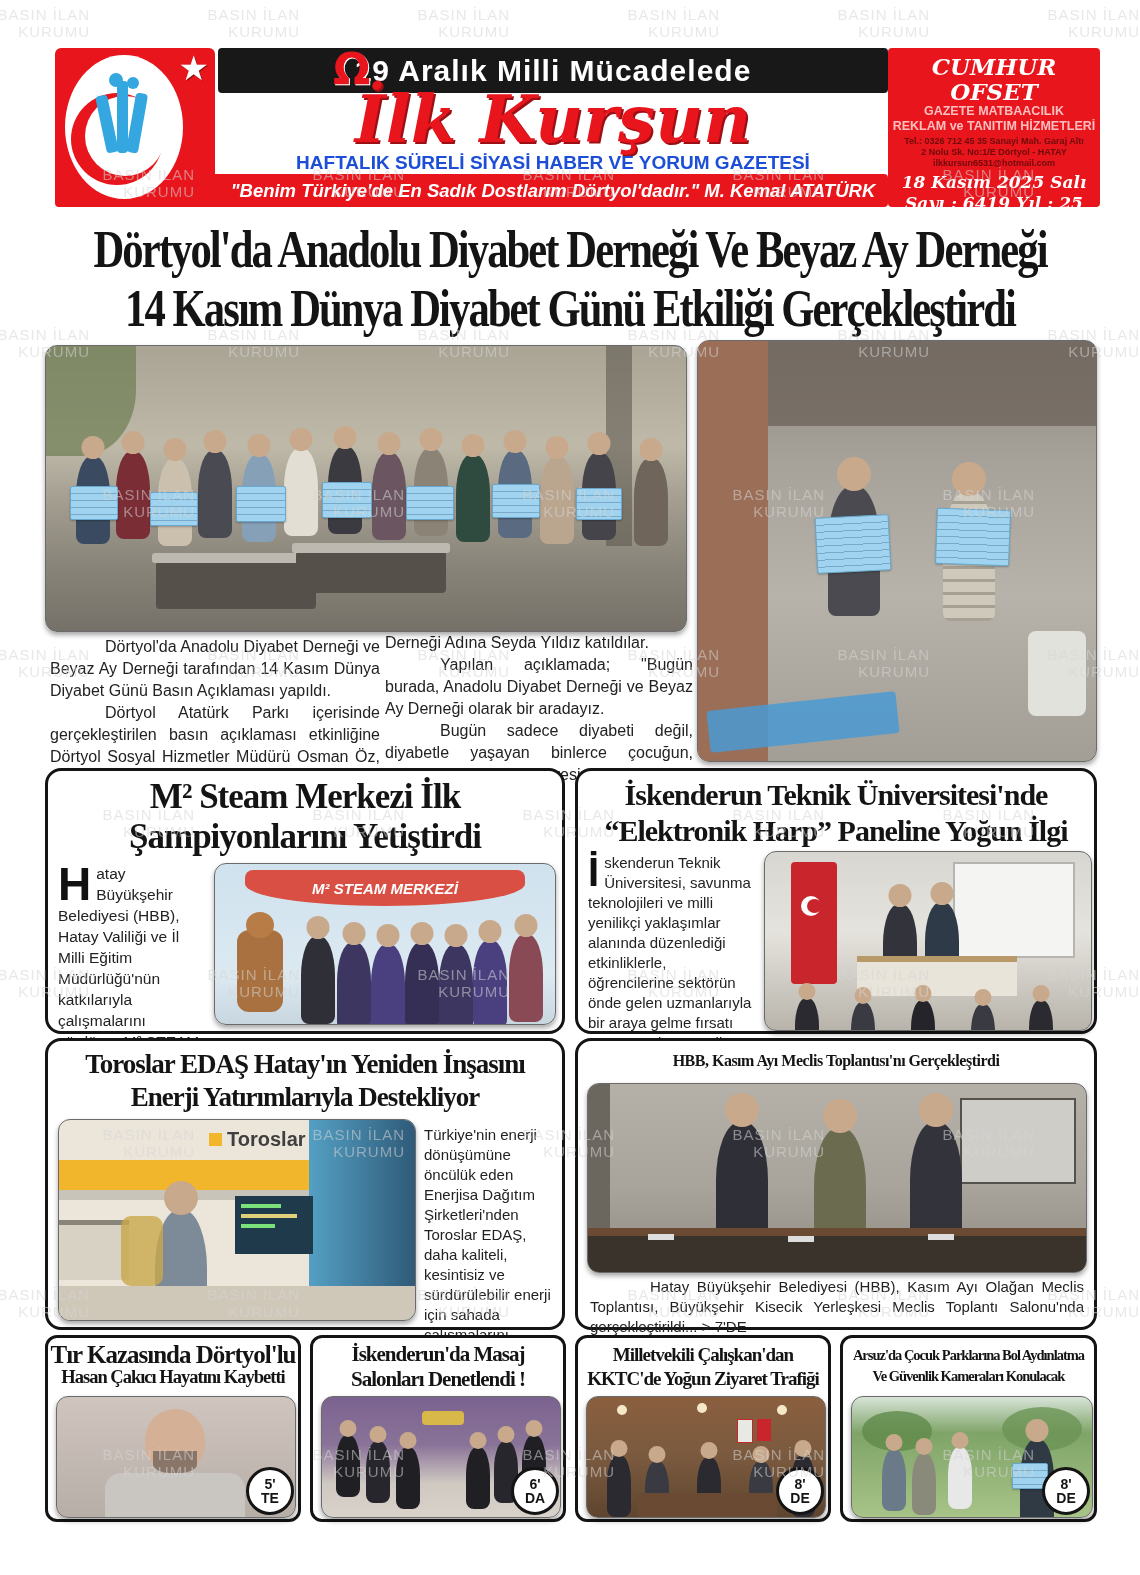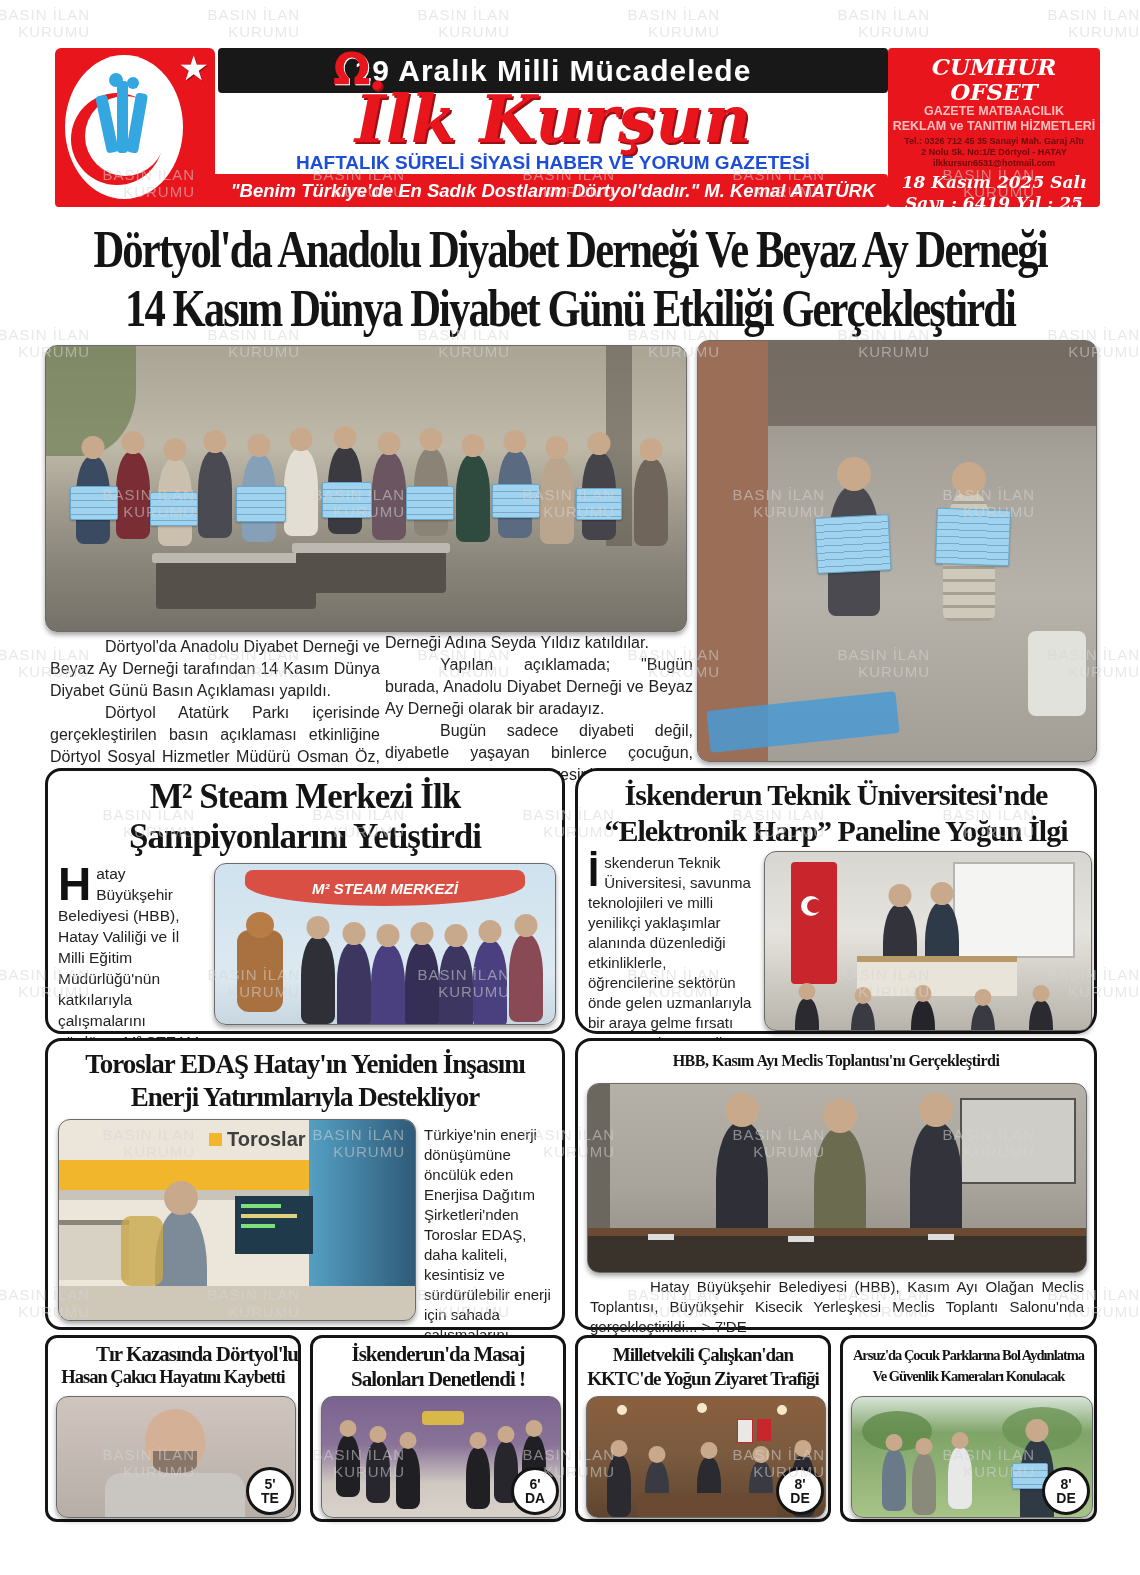--- a/index.html
+++ b/index.html
@@ -181,21 +181,21 @@
       <div class="fig fig-m" style="left:86px;top:72px;background:#2f2f38;"></div>
       <div class="fig fig-m" style="left:122px;top:78px;background:#3d3660;"></div>
       <div class="fig fig-m" style="left:156px;top:80px;background:#4a4080;"></div>
       <div class="fig fig-m" style="left:190px;top:78px;background:#352f55;"></div>
       <div class="fig fig-m" style="left:224px;top:80px;background:#3d3660;"></div>
       <div class="fig fig-m" style="left:258px;top:76px;background:#4a4080;"></div>
       <div class="fig fig-m" style="left:294px;top:70px;background:#8a4a55;"></div>
     </div>
   </div>
 
-  <div class="box" style="left:575px;top:768px;width:522px;height:266px;border-radius:22px;">
+  <div class="box" style="left:575px;top:768px;width:522px;height:266px;">
     <div class="h-serif" style="font-size:30px;line-height:36px;margin-top:6px;">İskenderun Teknik Üniversitesi'nde</div>
     <div class="h-serif" style="font-size:30px;line-height:36px;">“Elektronik Harp” Paneline Yoğun İlgi</div>
     <div class="abs small-col" style="left:10px;top:82px;width:168px;font-size:15px;line-height:20px;text-align:left;">
       <span class="dropcap" style="font-size:40px;line-height:34px;">İ</span><span>skenderun Teknik Üniversitesi, savunma teknolojileri ve milli yenilikçi yaklaşımlar alanında düzenlediği etkinliklerle, öğrencilerine sektörün önde gelen uzmanlarıyla bir araya gelme fırsatı sunmaya devam ediyor...</span>
       <span class="more">&gt; 2'DE</span>
     </div>
     <div class="photo" style="left:186px;top:80px;width:326px;height:178px;background:linear-gradient(180deg,#d8d6d0 0%,#e5e3dd 45%,#b8b4ac 100%);">
       <div class="abs" style="left:188px;top:10px;width:118px;height:92px;background:#f4f4f2;border:2px solid #b5b5b0;"></div>
       <div class="abs" style="left:26px;top:10px;width:46px;height:122px;background:#c8252c;border-radius:4px;">
         <div class="abs" style="left:10px;top:34px;width:20px;height:20px;border-radius:50%;background:#fff;"></div>
@@ -248,21 +248,21 @@
       <div class="fig fig-l" style="left:322px;top:38px;background:#33333c;"></div>
       <div class="abs" style="left:0;top:144px;width:498px;height:44px;background:#3a332c;border-top:8px solid #6b4a33;"></div>
       <div class="abs" style="left:60px;top:150px;width:26px;height:6px;background:#ddd;"></div>
       <div class="abs" style="left:200px;top:152px;width:26px;height:6px;background:#ddd;"></div>
       <div class="abs" style="left:340px;top:150px;width:26px;height:6px;background:#ddd;"></div>
     </div>
     <p class="abs caption" style="left:12px;top:236px;width:494px;text-indent:60px;margin:0;">Hatay Büyükşehir Belediyesi (HBB), Kasım Ayı Olağan Meclis Toplantısı, Büyükşehir Kisecik Yerleşkesi Meclis Toplantı Salonu'nda gerçekleştirildi... &gt; 7'DE</p>
   </div>
 
   <div class="box" style="left:45px;top:1335px;width:256px;height:187px;border-radius:12px;">
-    <div class="h-serif" style="font-size:21px;line-height:23px;margin-top:5px;text-align:right;">Tır Kazasında Dörtyol'lu</div>
+    <div class="h-serif" style="font-size:25px;line-height:23px;margin-top:5px;">Tır Kazasında Dörtyol'lu</div>
     <div class="h-serif" style="font-size:18.5px;line-height:23px;">Hasan Çakıcı Hayatını Kaybetti</div>
     <div class="photo" style="left:8px;top:58px;width:238px;height:120px;background:linear-gradient(180deg,#cfc5be,#b8aea8);">
       <div class="abs" style="left:88px;top:12px;width:60px;height:62px;background:#d4b096;border-radius:50% 50% 42% 42%;"></div>
       <div class="abs" style="left:96px;top:54px;width:44px;height:22px;background:#8a7668;border-radius:0 0 40% 40%;"></div>
       <div class="abs" style="left:48px;top:76px;width:140px;height:46px;background:#c9c5c1;border-radius:16px 16px 0 0;"></div>
     </div>
     <div class="badge" style="right:4px;bottom:4px;">
       <span>5'</span>
       <span>TE</span>
     </div>

